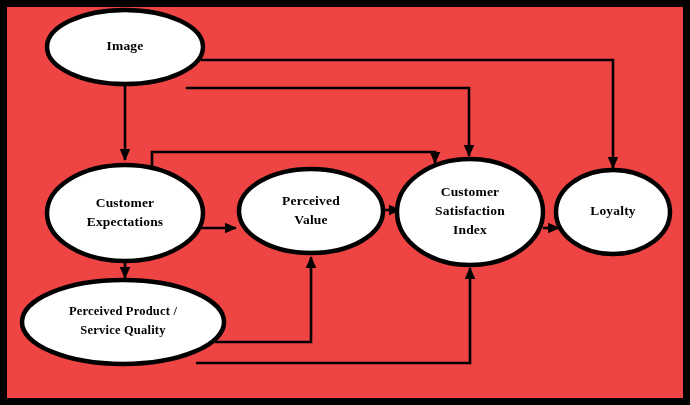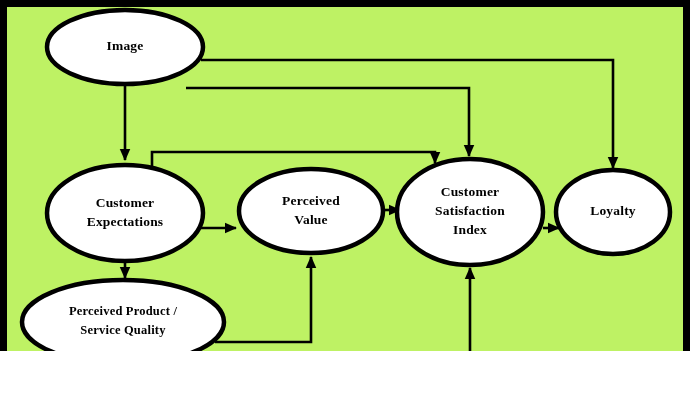--- a/index.html
+++ b/index.html
@@ -6,23 +6,23 @@
     margin: 0;
     padding: 0;
     background: #ffffff;
   }
   body {
     font-family: "Liberation Serif", "DejaVu Serif", serif;
   }
   #diagram-frame {
     position: relative;
     width: 690px;
-    height: 351px;
+    height: 405px;
     box-sizing: border-box;
-    background: #bef264;
+    background: #ef4444;
     overflow: hidden;
   }
   #diagram-svg {
     display: block;
     width: 690px;
     height: 405px;
   }
   .node-ellipse {
     fill: #ffffff;
     stroke: #000000;

